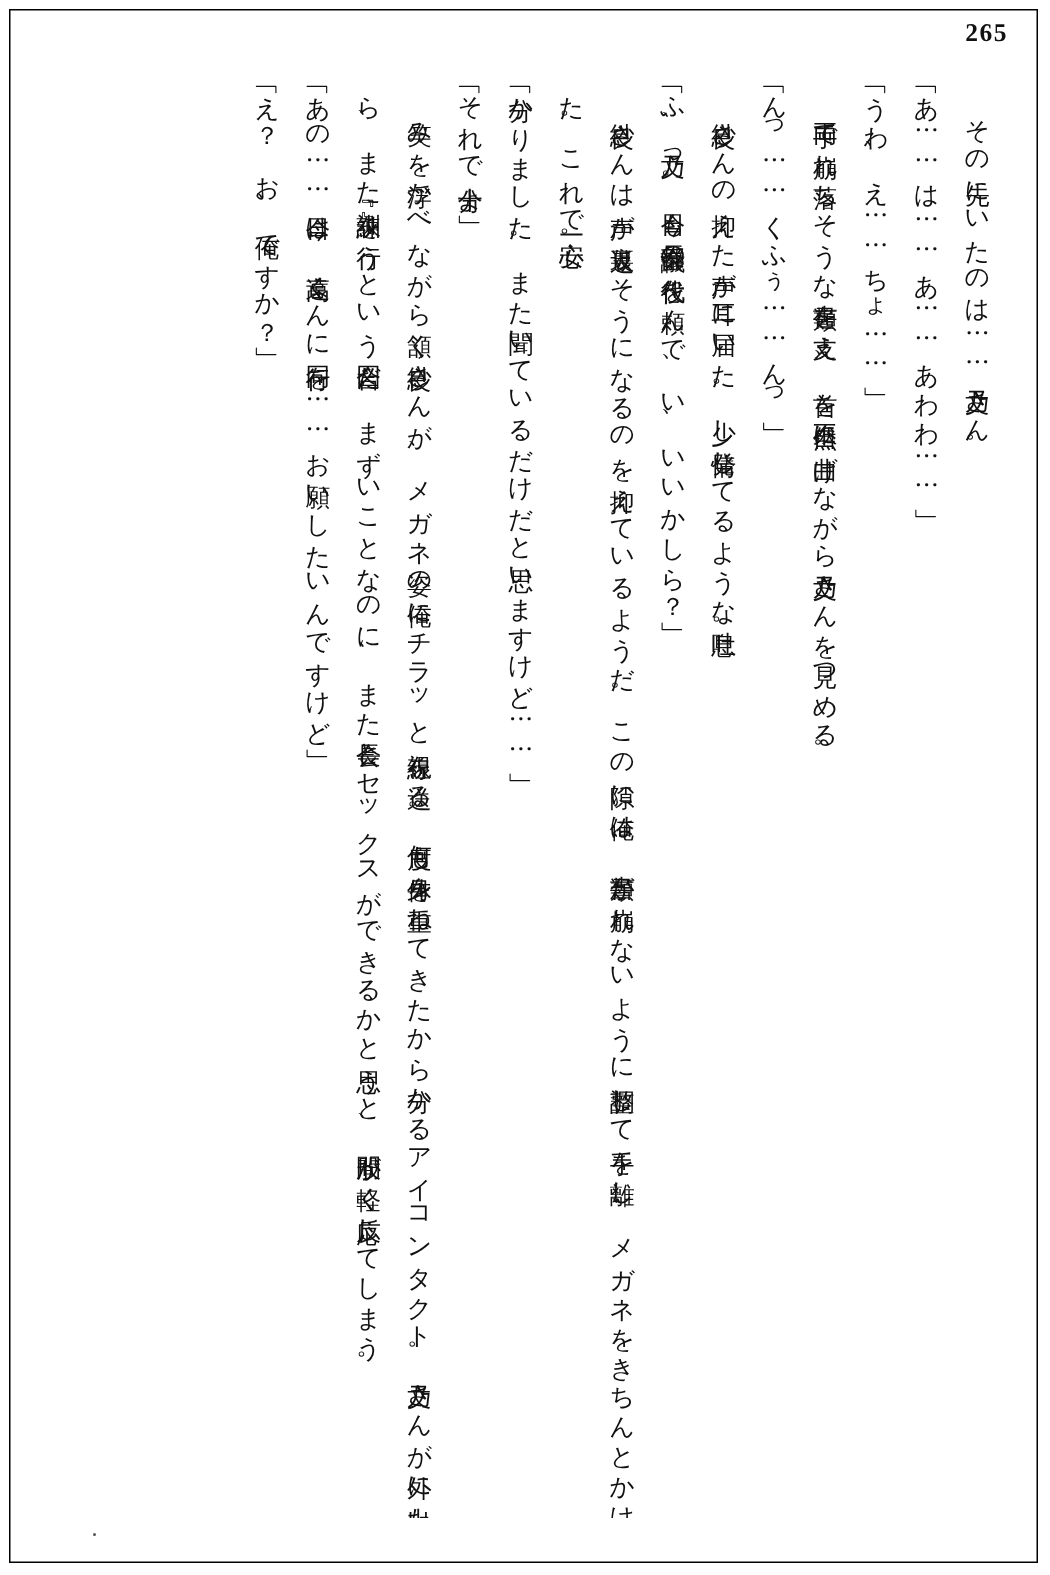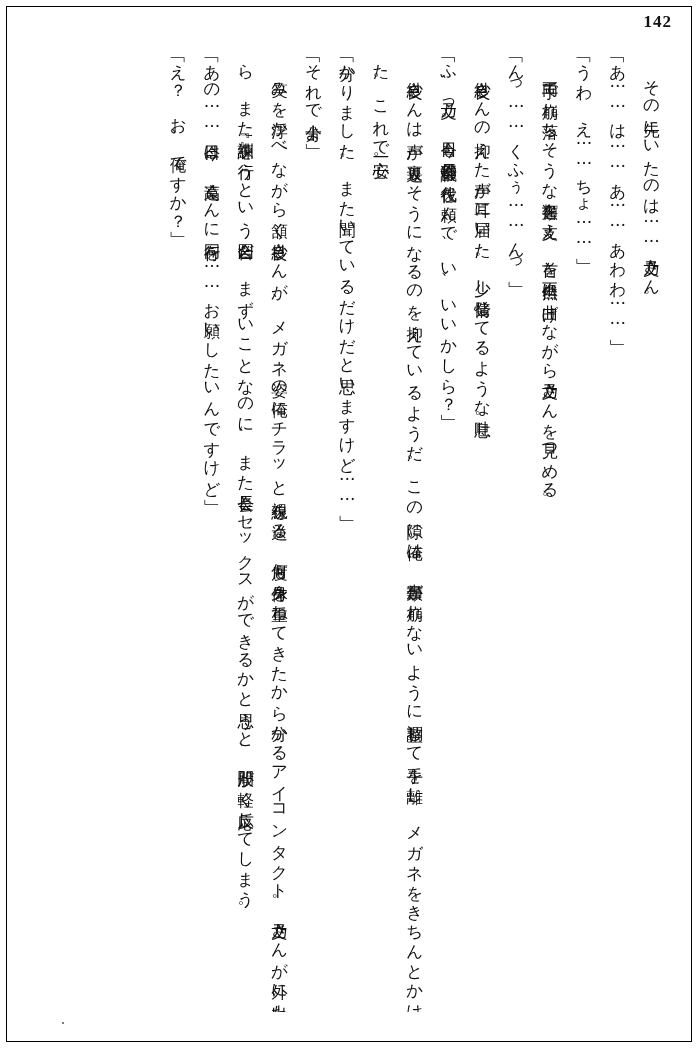--- a/index.html
+++ b/index.html
@@ -73,21 +73,21 @@
     height: 2px;
     background: #555;
     border-radius: 50%;
   }
 </style>
 </head>
 <body>
 
 <div class="page">
   <div class="page-frame"></div>
-  <div class="page-number">142</div>
+  <div class="page-number">265</div>
   <div class="text-body" id="body-text">
       <p class="indent">その先にいたのは……文乃さん。</p>
       <p>「あ……は……あ……あわわ……」</p>
       <p>「うわ、え……ちょ……」</p>
       <p class="indent">両手で崩れ落ちそうな書類を支え、首を不自然に曲げながら文乃さんを見つめる。</p>
       <p>「んっ……くふぅ……んっ」</p>
       <p class="indent">紗良さんの抑えた声が耳に届いた。少し発情してるような吐息。</p>
       <p>「ふ、文乃っ。今日も部長会議の代役を頼んで、い、いいかしら？」</p>
       <p class="indent">紗良さんは声が裏返りそうになるのを抑えているようだ。この隙に俺は、書類が崩れないように調整して手を離し、メガネをきちんとかけた。これで一安心。</p>
       <p>「分かりました。また聞いているだけだと思いますけど……」</p>

